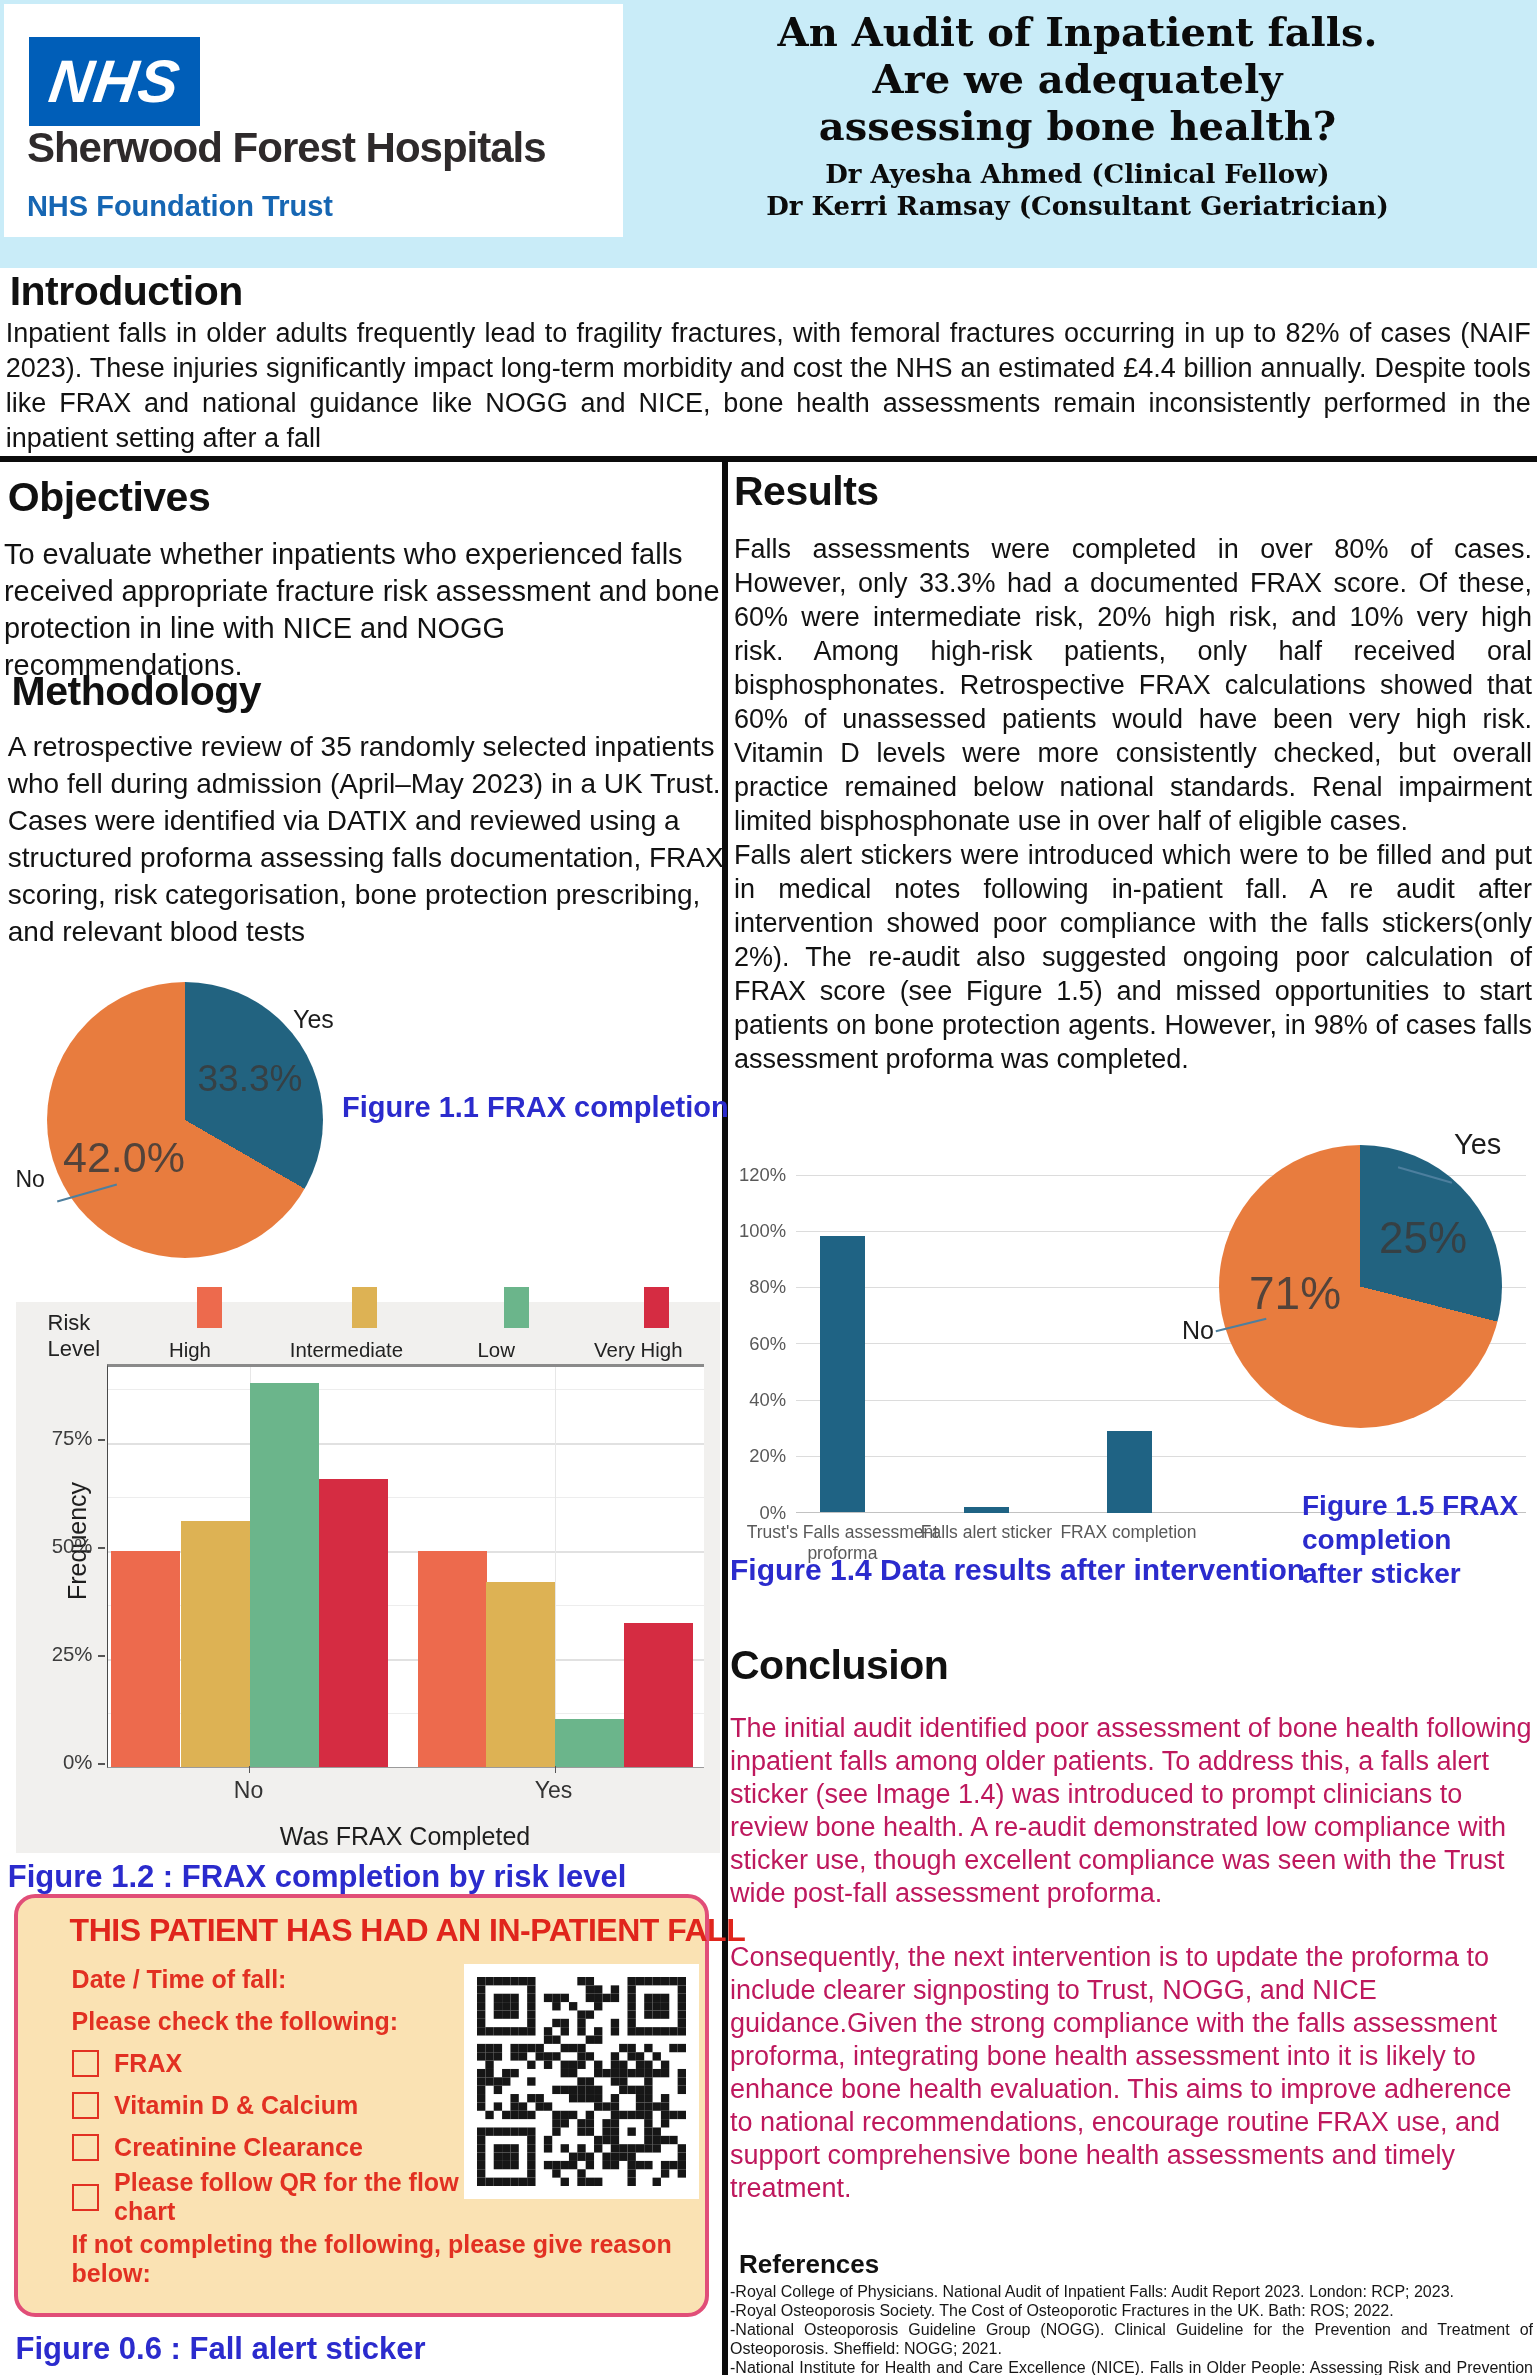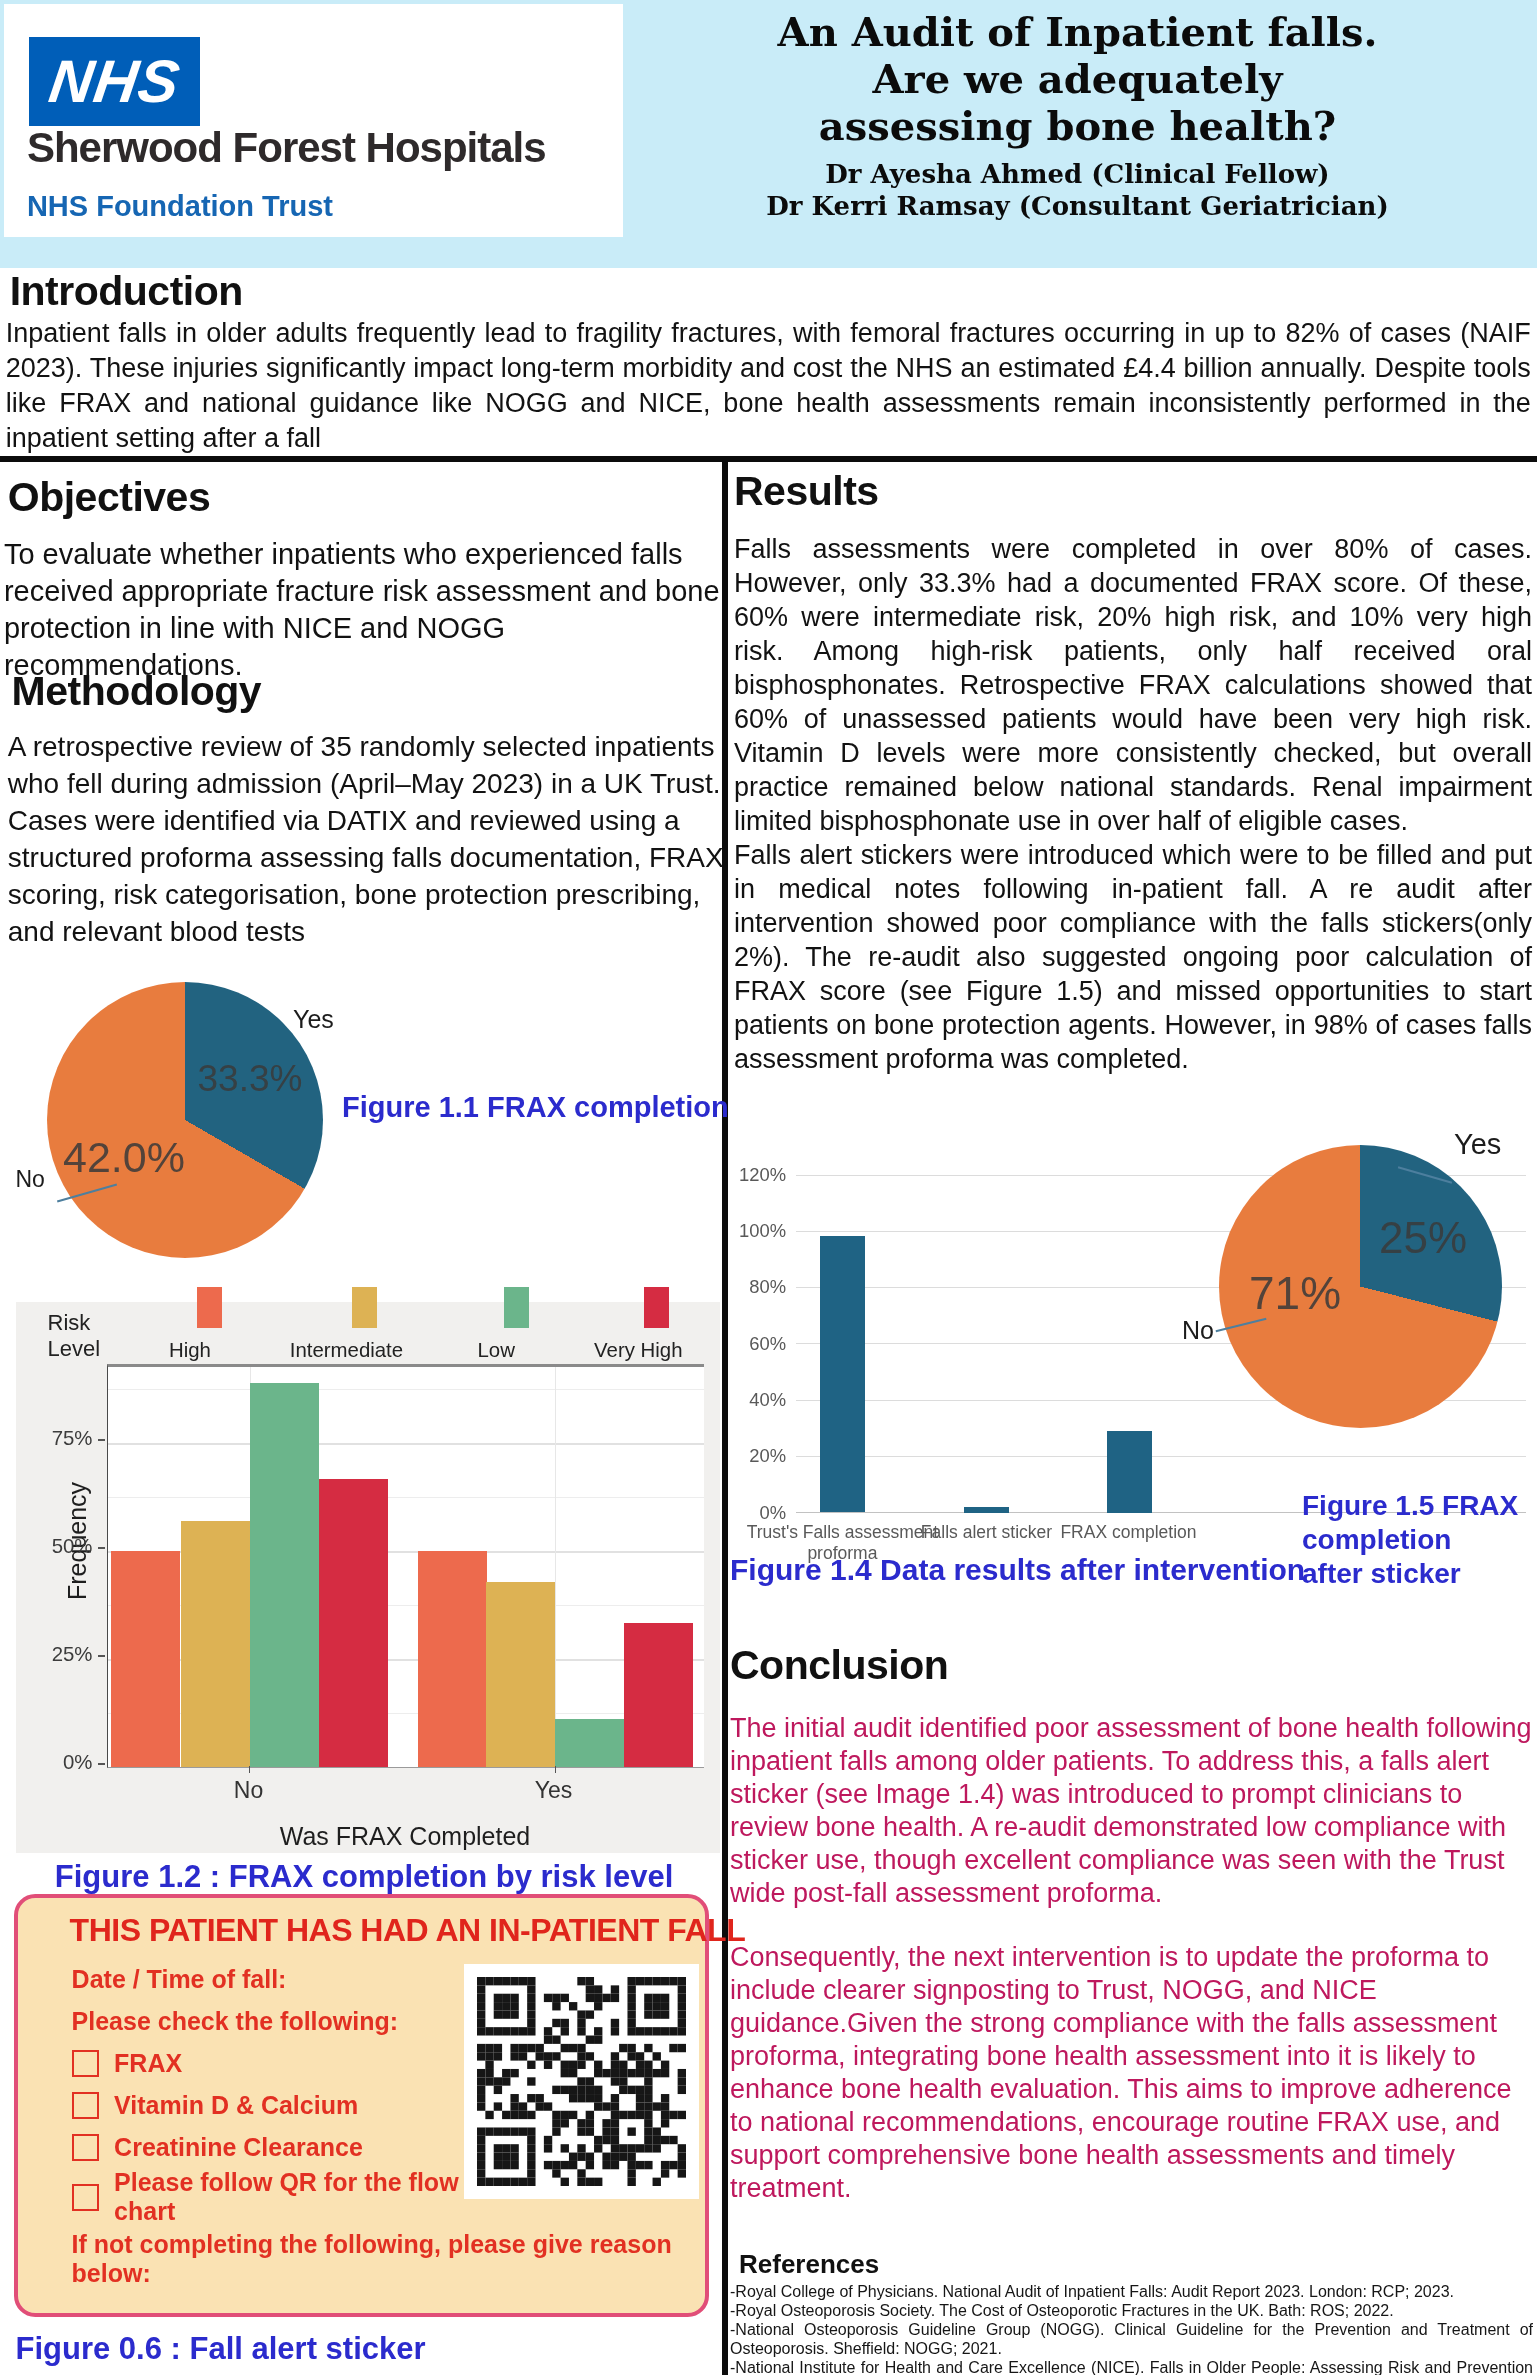--- a/index.html
+++ b/index.html
@@ -42,21 +42,21 @@
   .yes11{left:293px;top:1005px;}
   .no11{left:15.5px;top:1166px;font-size:23px;}
   .yes15{left:1454px;top:1128px;font-size:29px;}
   .no15{left:1182px;top:1316px;}
   .leader{position:absolute;height:1.9px;background:#4d7f9e;}
   .ld-no11{left:56px;top:1192px;width:62px;transform:rotate(-16deg);}
   .ld-yes15{left:1397px;top:1174px;width:56px;transform:rotate(16deg);}
   .ld-no15{left:1215px;top:1324px;width:52px;transform:rotate(-14deg);}
   .fig-cap{position:absolute;color:#2b2bcd;font-weight:800;}
   .cap11{left:342px;top:1091px;width:388px;font-size:29px;}
-  .cap12{left:7.8px;top:1859px;font-size:31px;margin-left:47px;}
+  .cap12{left:7.8px;top:1859px;font-size:31px;}
   .cap13{left:15.5px;top:2331px;font-size:31px;}
   .cap14{left:730px;top:1553px;font-size:30px;}
   .cap15{left:1302px;top:1489px;width:243px;font-size:28px;line-height:34px;}
   
   .fig12{position:absolute;left:15.5px;top:1302px;width:704px;height:551px;background:#f1f0ee;}
   .lg-row{position:absolute;left:0;top:7.8px;width:704px;height:52px;display:flex;align-items:center;justify-content:center;gap:25px;}
   .lg-title{font-size:22px;color:#222;margin-left:32px;}
   .lg-item{display:flex;align-items:center;gap:11.6px;flex-direction:column;}
   .lg-swatch{display:inline-block;width:25px;height:41px;}
   .lg-label{font-size:20.4px;color:#222;}

